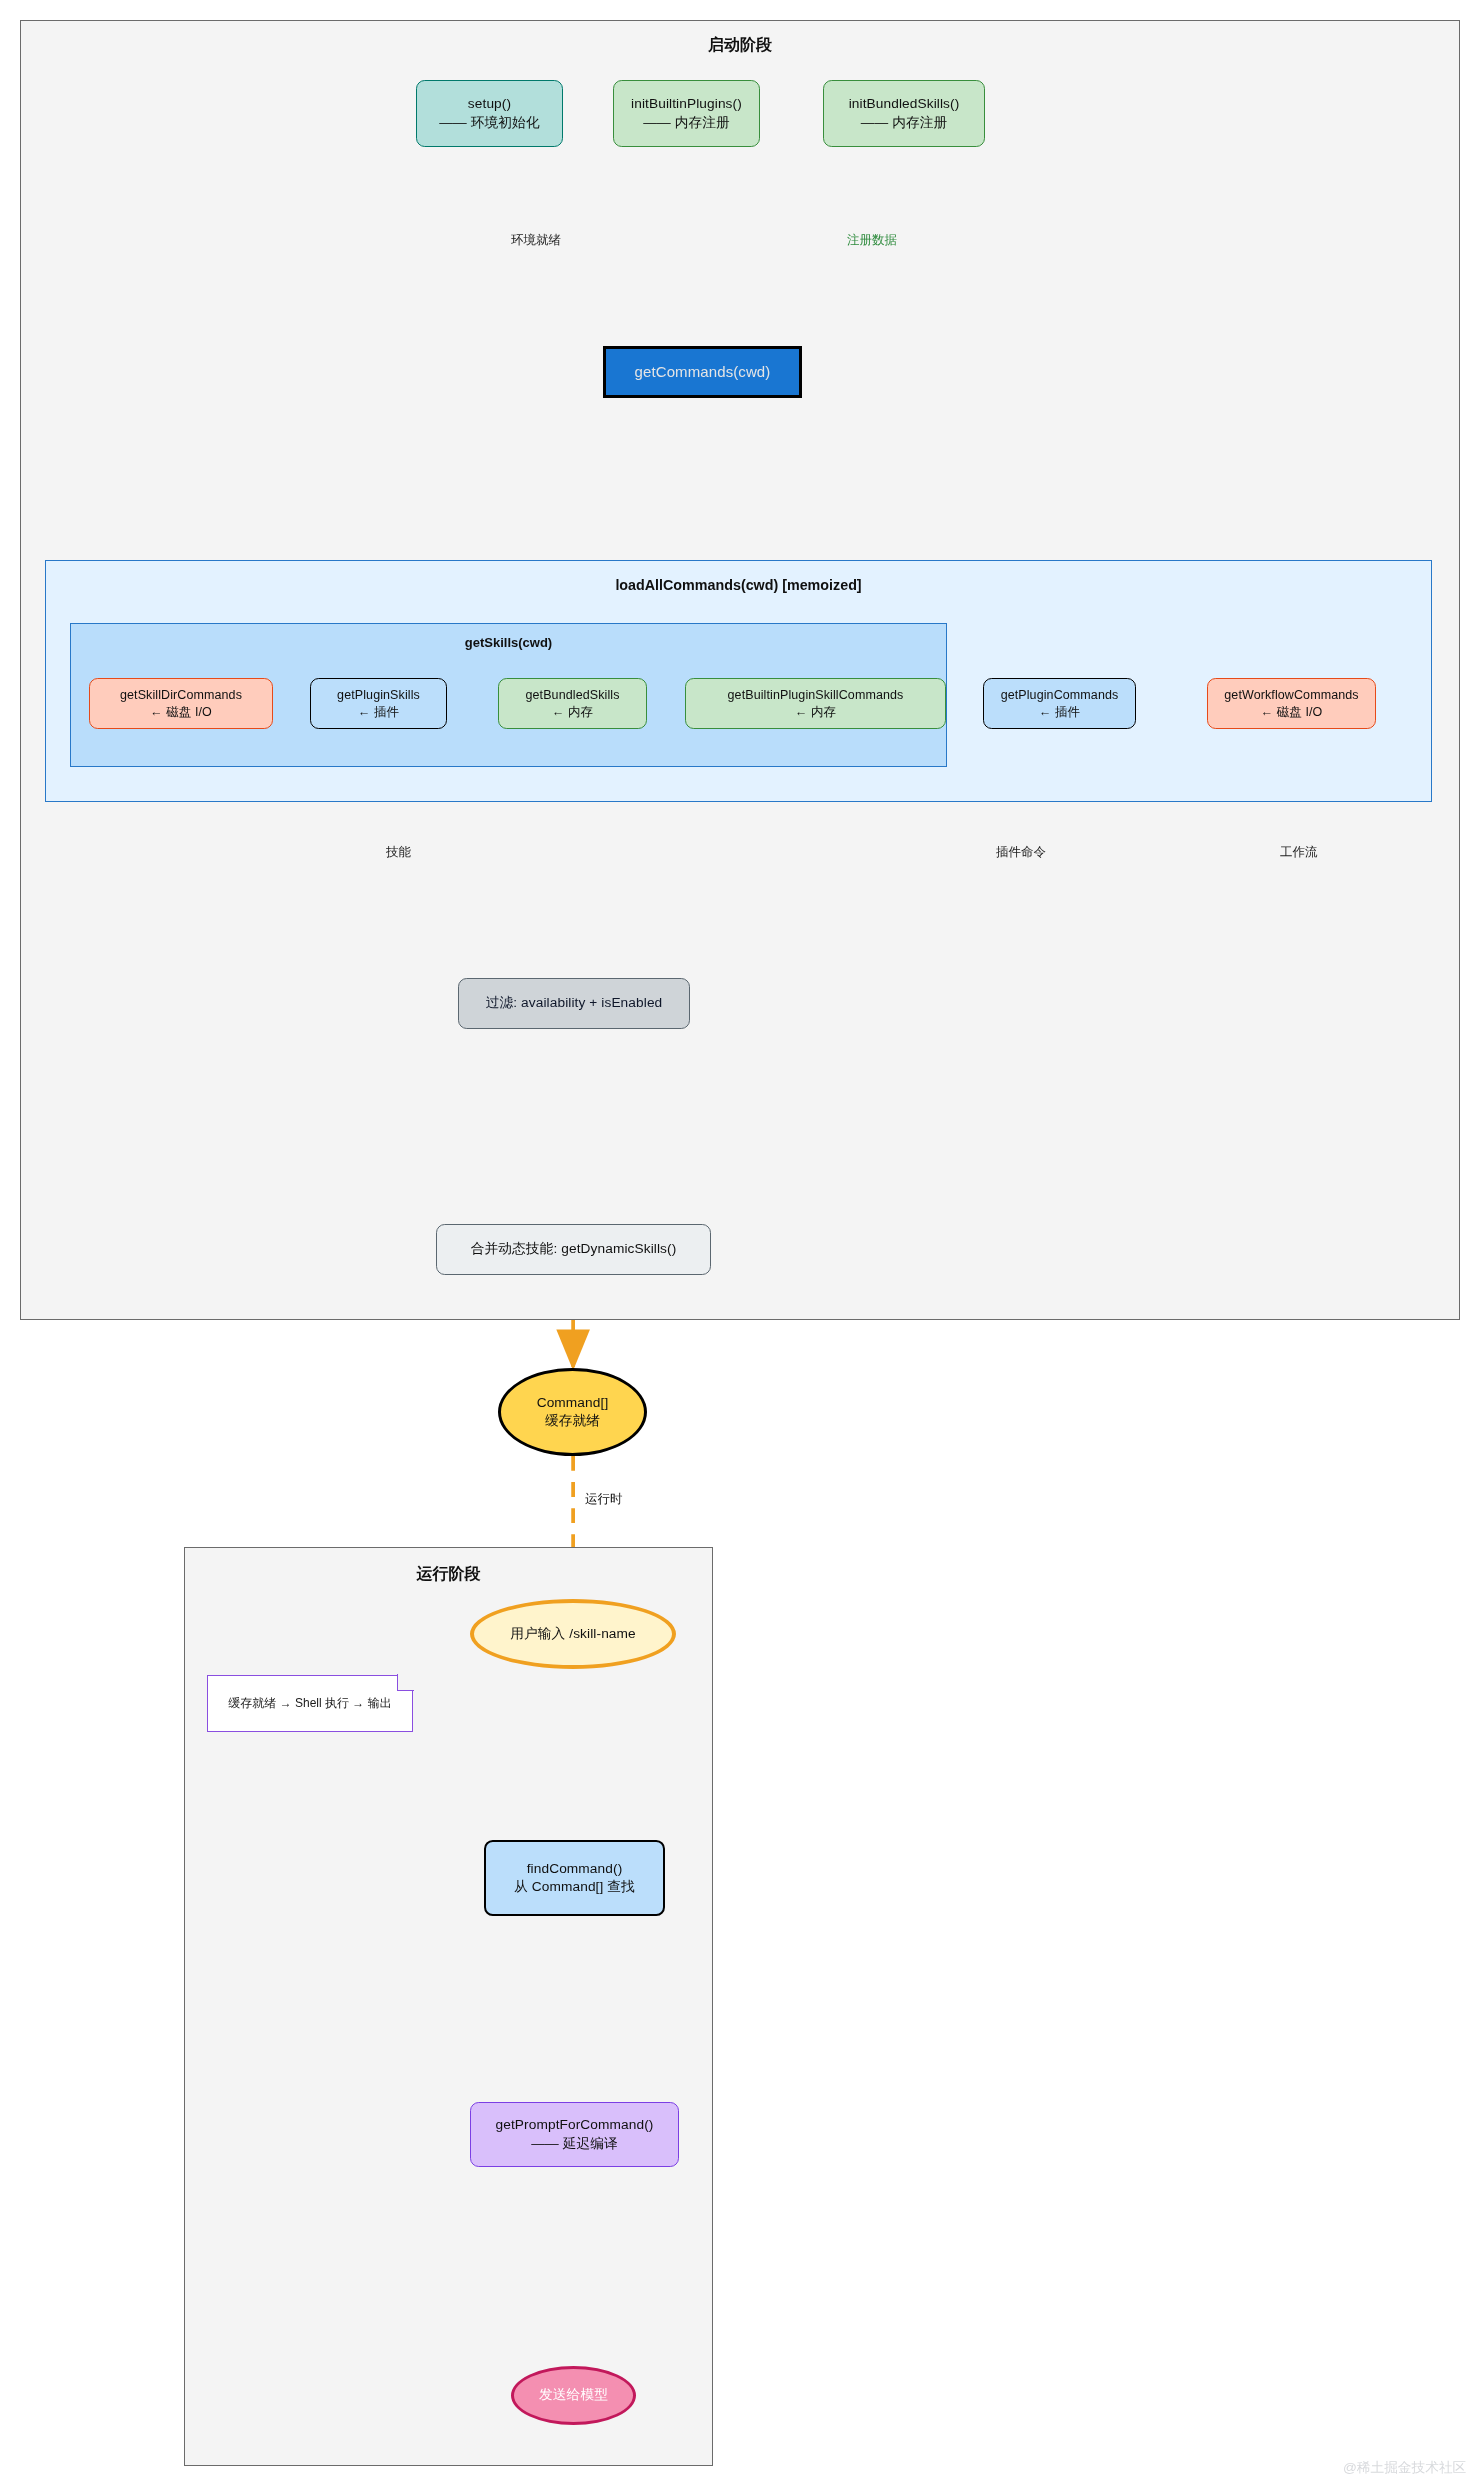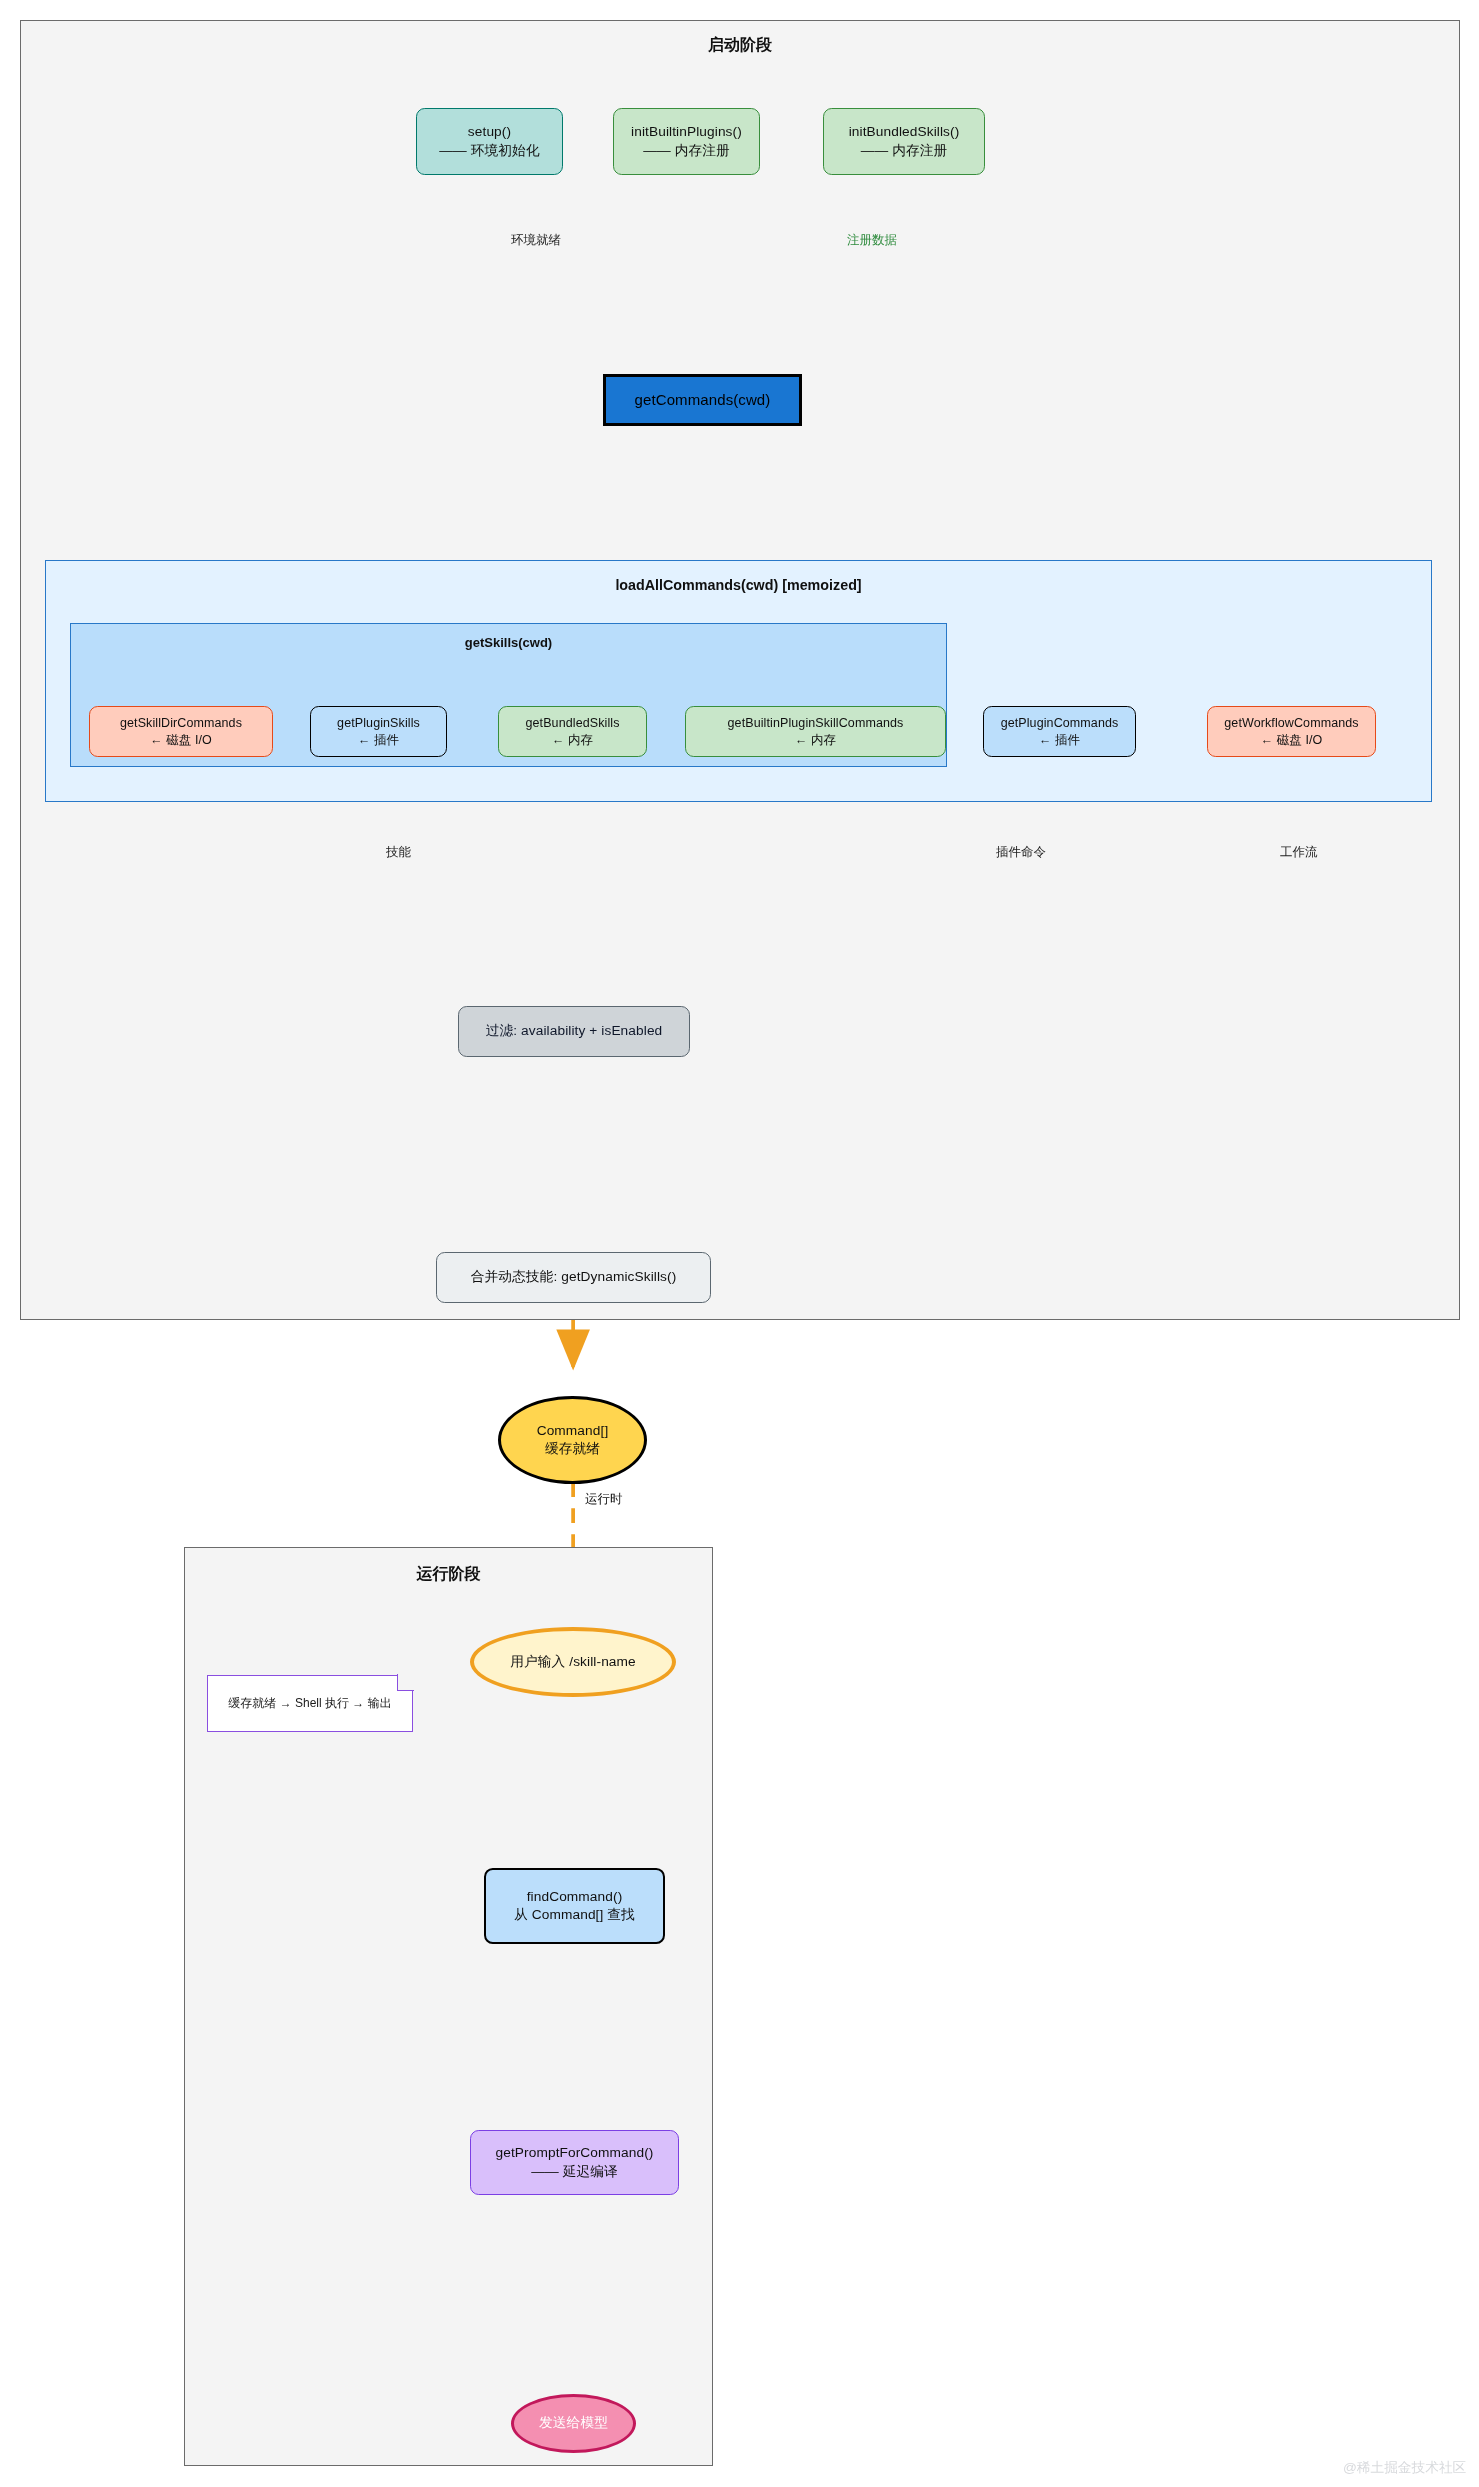--- a/index.html
+++ b/index.html
@@ -50,29 +50,28 @@
   .node{
     position:absolute;
     box-sizing:border-box;
     display:flex;
     align-items:center;
     justify-content:center;
     text-align:center;
     line-height:1.34;
     white-space:pre-line;
     letter-spacing:0.1px;
-    margin-top:28px;
   }
   .n-round{ border-radius:8.7px; }
   .n-rect{ border-radius:0; }
   .n-ellipse{ border-radius:50%; }
 
   .teal      { background:#b2dfdb; border:1.9px solid #00796b; color:#101010; }
   .greenpale { background:#c8e6c9; border:1.9px solid #388e3c; color:#101010; }
-  .bluebold  { background:#1976d2; border:3.7px solid #000000; color:#000000; }
+  .bluebold  { background:#1976d2; border:3.7px solid #000000; color:#e5e5e5; }
   .salmon    { background:#ffccbc; border:1.9px solid #e64a19; color:#101010; }
   .bluelite  { background:#bbdefb; border:1.9px solid #000000; color:#101010; }
   .greenlite { background:#c8e6c9; border:1.9px solid #388e3c; color:#101010; }
   .greynode  { background:#cfd4d8; border:1.9px solid #5b6770; color:#0f172a; }
   .greysoft  { background:#eceff1; border:1.9px solid #5b6770; color:#101010; }
   .amber     { background:#ffd54f; border:3.7px solid #000000; color:#101010; }
   .amberlite { background:#fff4cc; border:4.4px solid #f0a020; color:#101010; }
   .bluesoft  { background:#bbdefb; border:2.5px solid #000000; color:#101010; }
   .purple    { background:#d9bffb; border:1.9px solid #7b3fe4; color:#101010; }
   .pink      { background:#f48fb1; border:3.7px solid #c2185b; color:#ffffff; }

